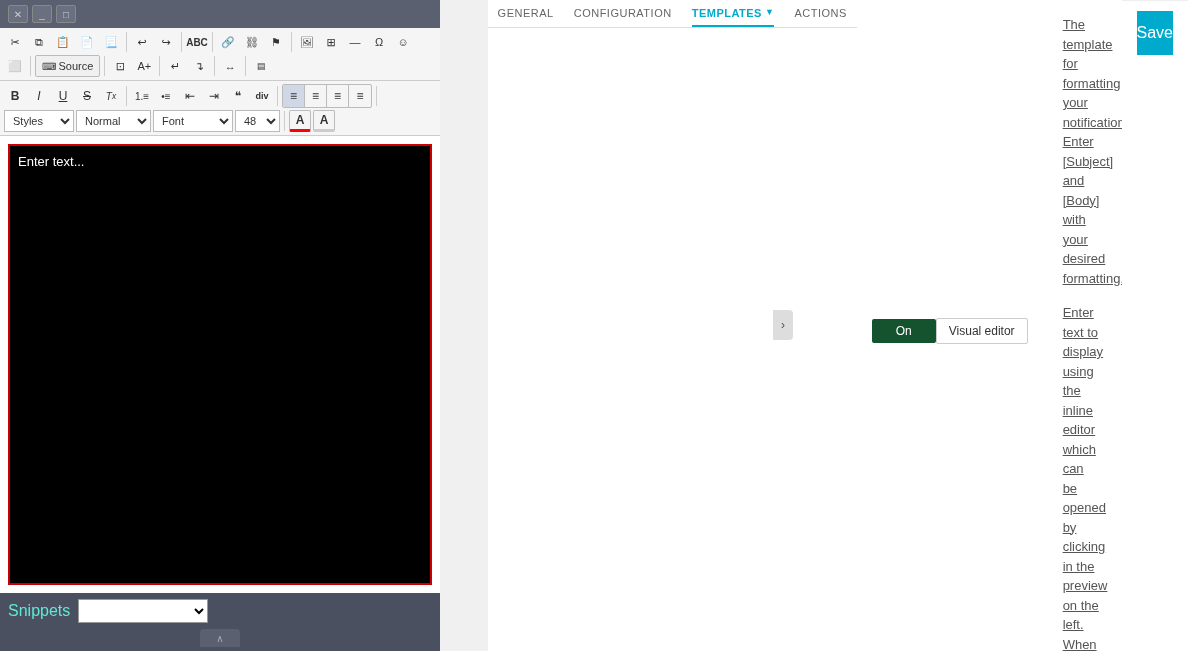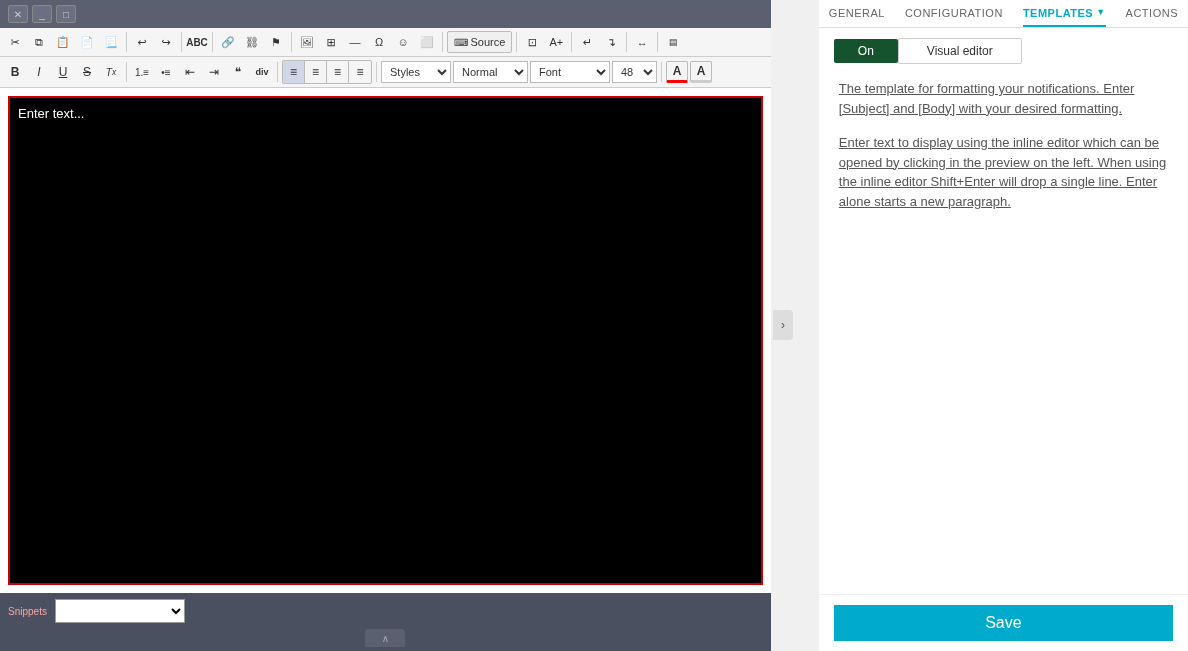--- a/index.html
+++ b/index.html
@@ -178,40 +178,40 @@
     
     .snippets-bar {
       background: #4a5060;
       padding: 6px 8px;
       display: flex;
       align-items: center;
       gap: 8px;
     }
 
     .snippets-label {
-      color: #fca5a5;
-      font-size: 10px;
+      color: #5eead4;
+      font-size: 16px;
     }
 
     .snippets-select {
       height: 24px;
       width: 130px;
       background: #fff;
       border: 1px solid #999;
       font-size: 11px;
       padding: 0 4px;
       cursor: pointer;
     }
 
     
     .right-panel {
       flex: 1;
       background: #fff;
       display: flex;
-      flex-direction: column;
+      flex-direction: row;
       margin-left: 48px;
     }
 
     
     .right-nav {
       display: flex;
       align-items: flex-end;
       border-bottom: 1px solid #ddd;
       padding: 0 10px;
       height: 28px;
@@ -262,21 +262,21 @@
       padding: 5px 24px;
       font-size: 12px;
       cursor: pointer;
       border-radius: 2px;
     }
 
     .visual-editor-btn {
       background: #fff;
       color: #333;
       border: 1px solid #ccc;
-      padding: 5px 28px;
+      padding: 5px 12px;
       font-size: 12px;
       cursor: pointer;
       border-radius: 2px;
     }
 
     
     .mid-expand {
       position: absolute;
       left: 773px;
       top: 310px;
@@ -291,21 +291,21 @@
       color: #555;
       font-size: 12px;
       z-index: 10;
     }
 
     
     .save-btn {
       background: #00aacc;
       color: #fff;
       border: none;
-      height: 36px;
+      height: 44px;
       width: 100%;
       font-size: 16px;
       cursor: pointer;
       margin-top: auto;
     }
 
     .right-bottom {
       padding: 10px 15px;
       border-top: 1px solid #eee;
     }

